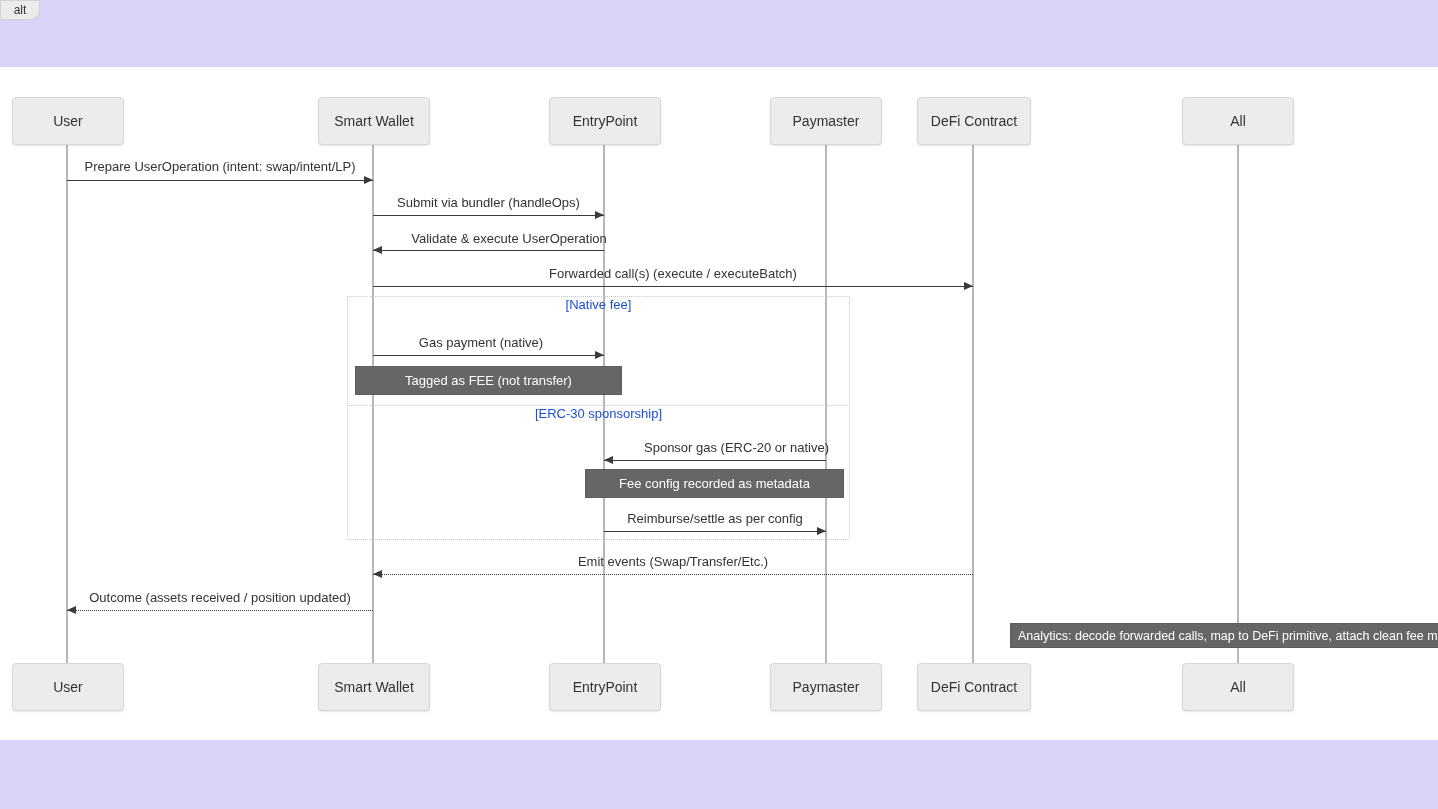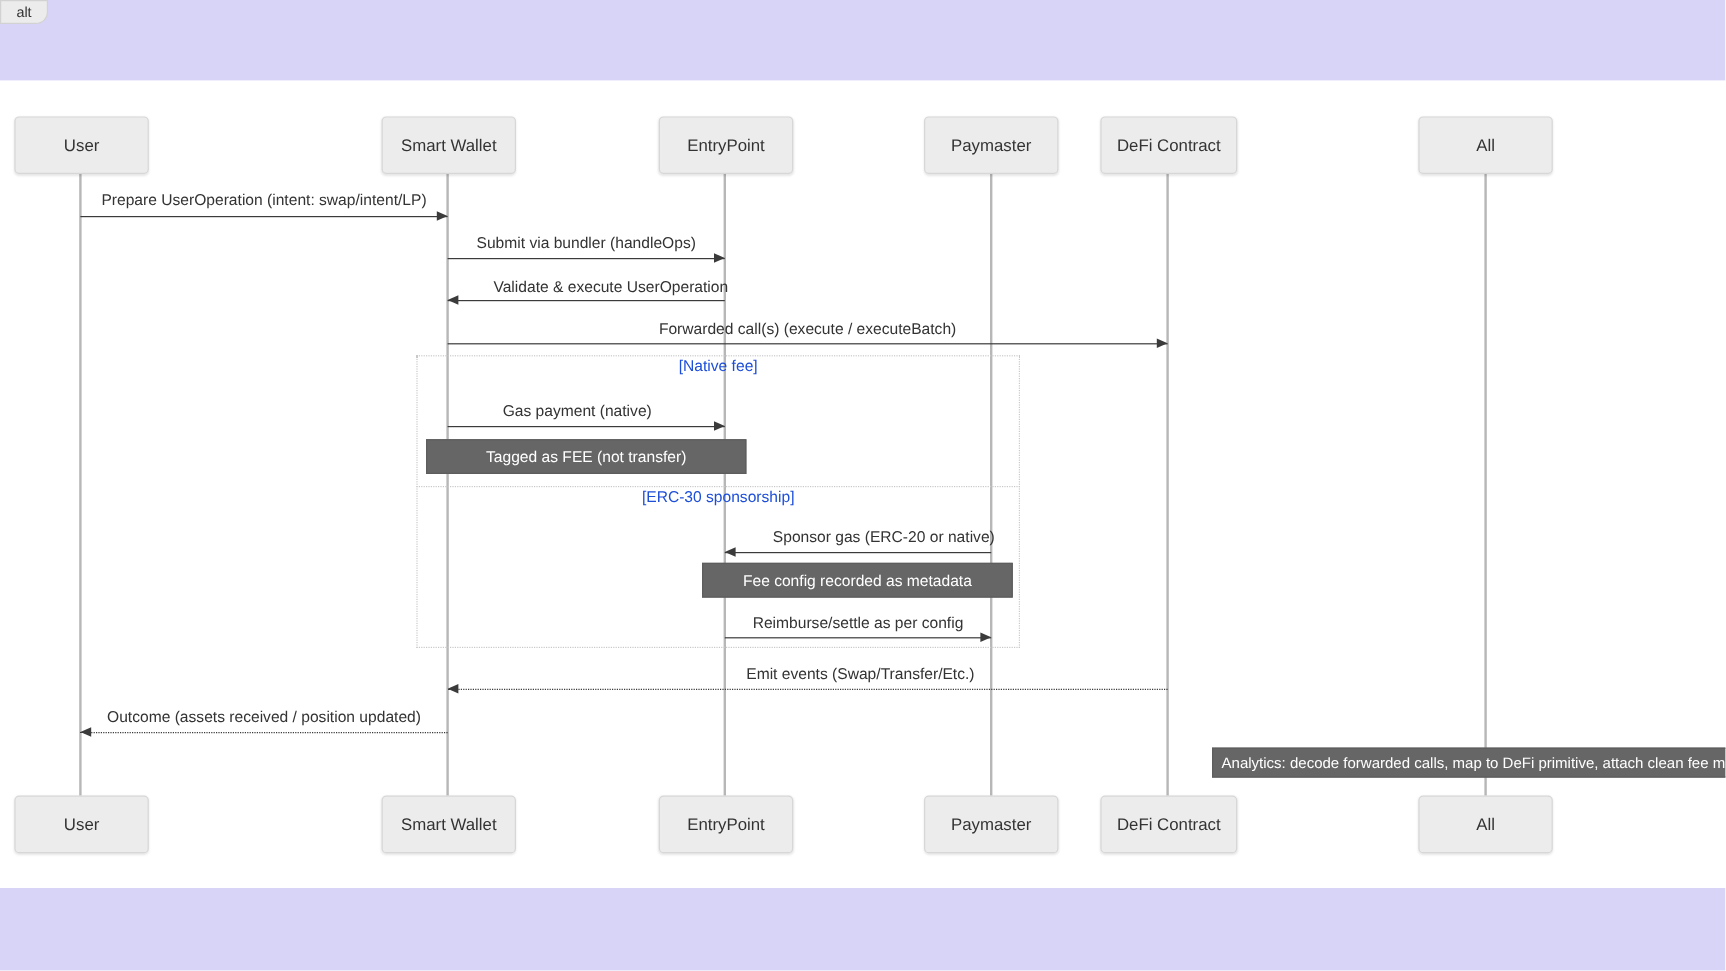--- a/index.html
+++ b/index.html
@@ -93,21 +93,21 @@
   <div class="msg-text" style="left:604px;top:440px;width:265px;">Sponsor gas (ERC-20 or native)</div>
   <div class="msg-line" style="left:604px;top:460px;width:222px;"></div>
   <div class="head l" style="left:604px;top:456px;"></div>
 
   <div class="note" style="left:585px;top:469px;width:259px;height:29px;">Fee config recorded as metadata</div>
 
   <div class="msg-text" style="left:604px;top:511px;width:222px;">Reimburse/settle as per config</div>
   <div class="msg-line" style="left:604px;top:531px;width:222px;"></div>
   <div class="head r" style="left:817px;top:527px;"></div>
 
-  <div class="msg-text" style="left:373px;top:554px;width:600px;padding-left:44px;">Emit events (Swap/Transfer/Etc.)</div>
+  <div class="msg-text" style="left:373px;top:554px;width:600px;">Emit events (Swap/Transfer/Etc.)</div>
   <div class="msg-line dotted" style="left:373px;top:574px;width:600px;"></div>
   <div class="head l" style="left:373px;top:570px;"></div>
 
   <div class="msg-text" style="left:67px;top:590px;width:306px;">Outcome (assets received / position updated)</div>
   <div class="msg-line dotted" style="left:67px;top:610px;width:306px;"></div>
   <div class="head l" style="left:67px;top:606px;"></div>
 
   <div class="note wide" style="left:1010px;top:623px;height:25px;">Analytics: decode forwarded calls, map to DeFi primitive, attach clean fee metadata</div>
 
   <div class="actor" style="left:12px;top:97px;width:110px;">User</div>

